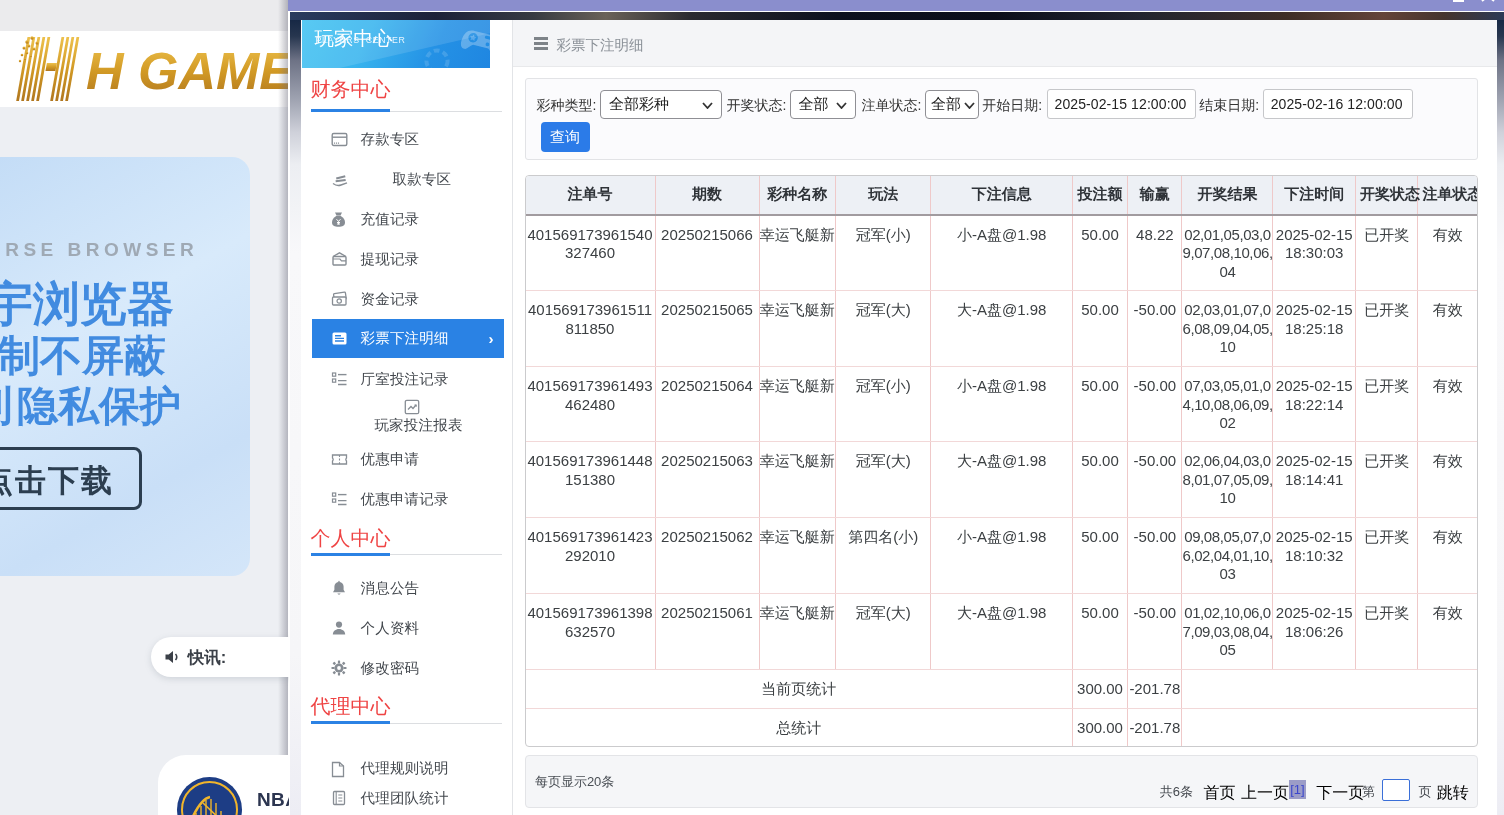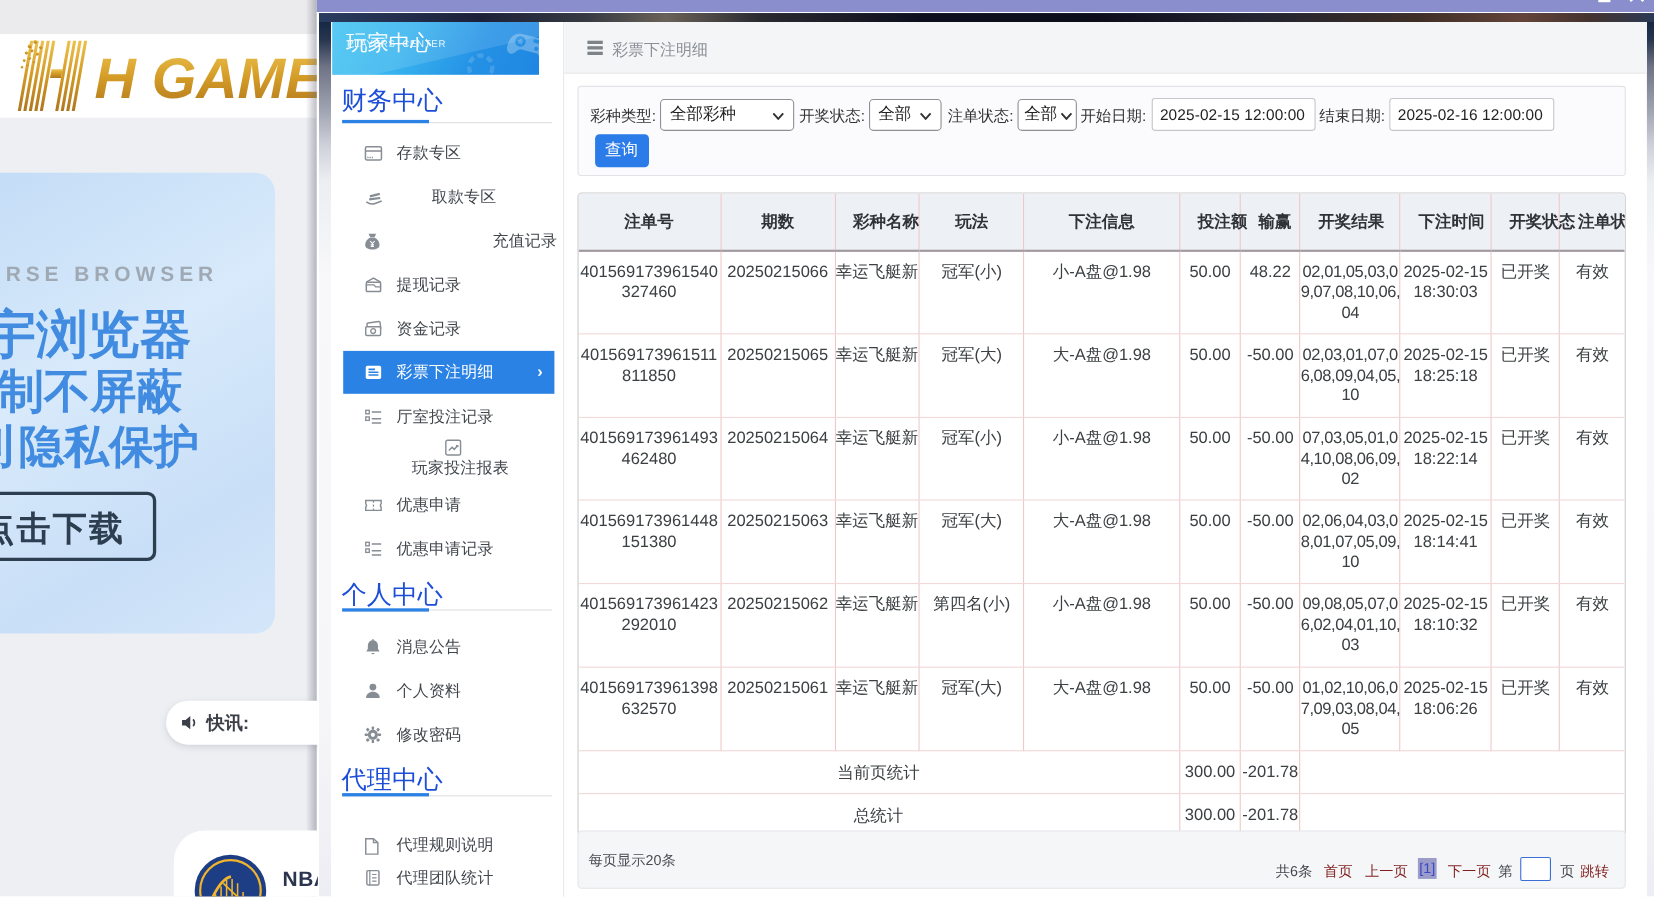--- a/index.html
+++ b/index.html
@@ -1,38 +1,38 @@
 <!DOCTYPE html>
 <html><head>
 <meta charset="utf-8">
 <style>
 * { margin:0; padding:0; box-sizing:border-box; }
 html,body { width:1504px; height:815px; overflow:hidden; font-family:"Liberation Sans",sans-serif; }
 body { position:relative; background:#fff; }
 .abs { position:absolute; }
-.sect { position:absolute; left:10px; font-size:23px; color:#1d4ed8; }
+.sect { position:absolute; left:10px; font-size:20px; color:#ef4444; }
 .mi { position:absolute; left:30px; width:176px; height:40px; display:flex; align-items:center; }
 .mi i { width:17px; height:17px; margin-right:13px; display:inline-block; font-style:normal; }
 .mi span { font-size:14.5px; color:#42474d; letter-spacing:0.2px; }
 .mi.act span { color:#fff; }
 .flab { font-size:14px; color:#333; }
 .fsel { height:28.5px; border:1px solid #8f8f94; border-radius:4px; background:#fff; font-size:15px; color:#222; line-height:26.5px; padding-left:8px; }
 .fsel .car { position:absolute; right:8px; top:11px; }
 .finp { height:30.3px; border:1px solid #c6c7ca; border-radius:3px; background:#fff; font-size:14px; color:#222; line-height:28.3px; padding-left:7px; white-space:nowrap; letter-spacing:0.1px; }
 #btable { border-collapse:collapse; table-layout:fixed; width:951.5px; font-size:15px; color:#3c4043; }
 #btable td { border-right:1px solid #efc9c9; text-align:center; vertical-align:top; padding:10px 0 0 0; white-space:nowrap; }
-#btable th { border-right:1px solid #efc9c9; text-align:center; vertical-align:middle; padding:16px; white-space:nowrap; }
+#btable th { border-right:1px solid #efc9c9; text-align:center; vertical-align:middle; padding:4px; white-space:nowrap; }
 #btable td.last, #btable th.last { border-right:none; }
 #btable .hrow th { height:39.2px; background:#edf0f5; border-bottom:2px solid #a19b9f; font-size:15px; font-weight:bold; color:#2f3338; overflow:visible; }
 #btable .drow td { border-bottom:1px solid #f2d8d8; line-height:18.5px; } #btable td.res { letter-spacing:-0.4px; }
 #btable .drow { height:76px; }
 #btable .srow { height:39px; }
 #btable .srow td { border-bottom:1px solid #f2d8d8; }
 #btable tr.srow:last-child td { border-bottom:none; }
-.plink { font-size:13px; color:#7f1d1d; text-decoration:none; }
+.plink { font-size:16px; color:#000000; text-decoration:none; }
 </style>
 </head>
 <body>
 
 <div class="abs" id="bgpage" style="left:0;top:0;width:288px;height:815px;background:#edeff3;overflow:hidden;">
   <div class="abs" style="left:0;top:0;width:288px;height:31px;background:#ebebed;"></div>
   <div class="abs" style="left:0;top:31px;width:288px;height:76px;background:#ffffff;"></div>
 
   <div class="abs" id="logo" style="left:14px;top:34px;width:276px;height:70px;">
     <svg width="276" height="70" viewBox="0 0 276 70">
@@ -152,21 +152,21 @@
             <span>存款专区</span>
           </div>
         <div class="mi" style="top:139.5px;gap:32px;">
             <i><svg width="19" height="17" viewBox="0 0 19 17">
                 <path d="M5 6.5l9-2.2 .5 2-9 2.2z" fill="#878d94"></path>
                 <path d="M4.5 9.2l10-1.2.3 2-10 1.2z" fill="#878d94"></path>
                 <path d="M2 12.5q4 3 8 1.5l6-2.2" stroke="#878d94" stroke-width="1.4" fill="none"></path>
               </svg></i>
             <span>取款专区</span>
           </div>
-        <div class="mi" style="top:179.5px;justify-content:space-between;">
+        <div class="mi" style="top:179.5px;">
             <i><svg width="15" height="17" viewBox="0 0 15 17">
                 <path d="M5.5 4.5 4 1.5h7L9.5 4.5z" fill="#878d94"></path>
                 <path d="M5.5 4.8h4C12.5 6.5 14 9 14 11.5c0 3-2.5 4.3-6.5 4.3S1 14.5 1 11.5C1 9 2.5 6.5 5.5 4.8z" fill="#878d94"></path>
                 <path d="M5.5 8.2l2 2.2 2-2.2M7.5 10.4v3M6 11.5h3M6 13h3" stroke="#fff" stroke-width="1" fill="none"></path>
               </svg></i>
             <span>充值记录</span>
           </div>
         <div class="mi" style="top:219.5px;">
             <i><svg width="17" height="16" viewBox="0 0 17 16">
                 <path d="M2 5.5 8.5 1.8 15 5.5" stroke="#878d94" stroke-width="1.4" fill="none"></path>

